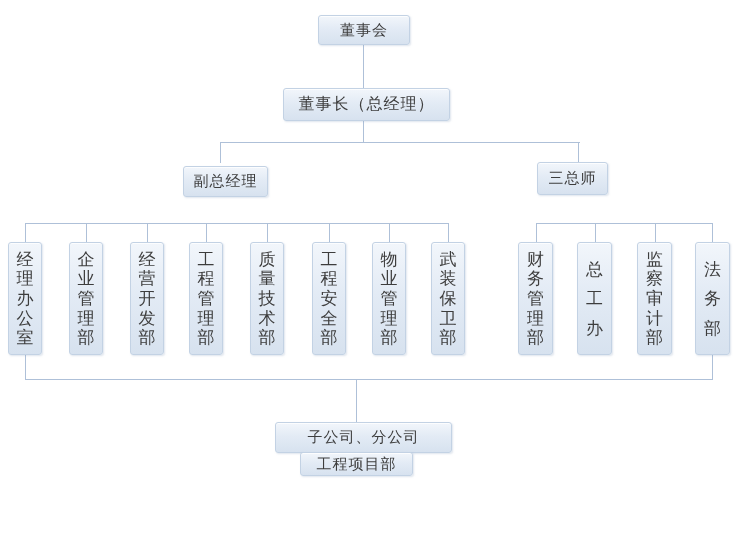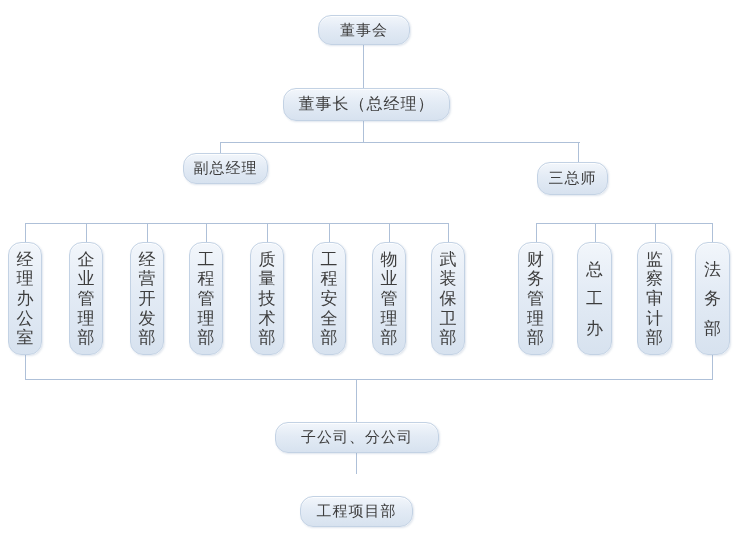--- a/index.html
+++ b/index.html
@@ -3,21 +3,21 @@
 <meta charset="utf-8">
 <style>
   html,body{margin:0;padding:0;background:#fff;}
   .stage{
     position:relative;width:739px;height:543px;background:#ffffff;
     font-family:"Liberation Sans",sans-serif;color:#3d3d3d;overflow:hidden;
   }
   .node{
     position:absolute;box-sizing:border-box;
     background:linear-gradient(180deg,#f2f6fb 0%,#e3ebf5 45%,#d7e2ef 100%);
-    border:1px solid #c3d2e4;border-radius:13px;
+    border:1px solid #c3d2e4;border-radius:3px;
     box-shadow:1px 1px 2px rgba(140,160,190,.28), inset 0 1px 0 rgba(255,255,255,.75);
     display:flex;align-items:center;justify-content:center;
     font-size:15px;letter-spacing:1px;
   }
   .hnode{white-space:nowrap;}
   .chairman{font-size:16px;letter-spacing:1px;text-align:center;}
   .vbox{
     flex-direction:column;justify-content:space-evenly;
     padding:5px 0;font-size:17px;line-height:1;letter-spacing:0;
   }
@@ -56,21 +56,21 @@
   <div class="line v" style="left:25px;top:355px;height:24px"></div>
   <div class="line v" style="left:712px;top:355px;height:24px"></div>
   <div class="line h" style="left:25px;top:379px;width:688px"></div>
   <div class="line v" style="left:356px;top:379px;height:43px"></div>
   <div class="line v" style="left:356px;top:453px;height:21px"></div>
 
   <div class="node hnode" style="left:318px;top:15px;width:92px;height:30px">董事会</div>
 
   <div class="node hnode chairman" style="left:283px;top:88px;width:167px;height:33px">董事长（总经理）</div>
 
-  <div class="node hnode" style="left:183px;top:153px;width:85px;height:31px">副总经理</div>
+  <div class="node hnode" style="left:183px;top:166px;width:85px;height:31px">副总经理</div>
   <div class="node hnode" style="left:537px;top:162px;width:71px;height:33px">三总师</div>
 
   <div class="node vbox" style="left:8px;top:242px;width:34px;height:113px">
       <span>经</span>
       <span>理</span>
       <span>办</span>
       <span>公</span>
       <span>室</span>
     </div>
   <div class="node vbox" style="left:69px;top:242px;width:34px;height:113px">
@@ -141,16 +141,16 @@
       <span>审</span>
       <span>计</span>
       <span>部</span>
     </div>
   <div class="node vbox" style="left:695px;top:242px;width:35px;height:113px">
       <span>法</span>
       <span>务</span>
       <span>部</span>
     </div>
 
-  <div class="node hnode" style="left:275px;top:422px;width:164px;height:31px">子公司、分公司</div>
-  <div class="node hnode" style="left:300px;top:496px;width:113px;height:31px">工程项目部</div>
+  <div class="node hnode" style="left:275px;top:422px;width:177px;height:31px">子公司、分公司</div>
+  <div class="node hnode" style="left:300px;top:452px;width:113px;height:24px">工程项目部</div>
 
 </div>
 
 </body></html>

